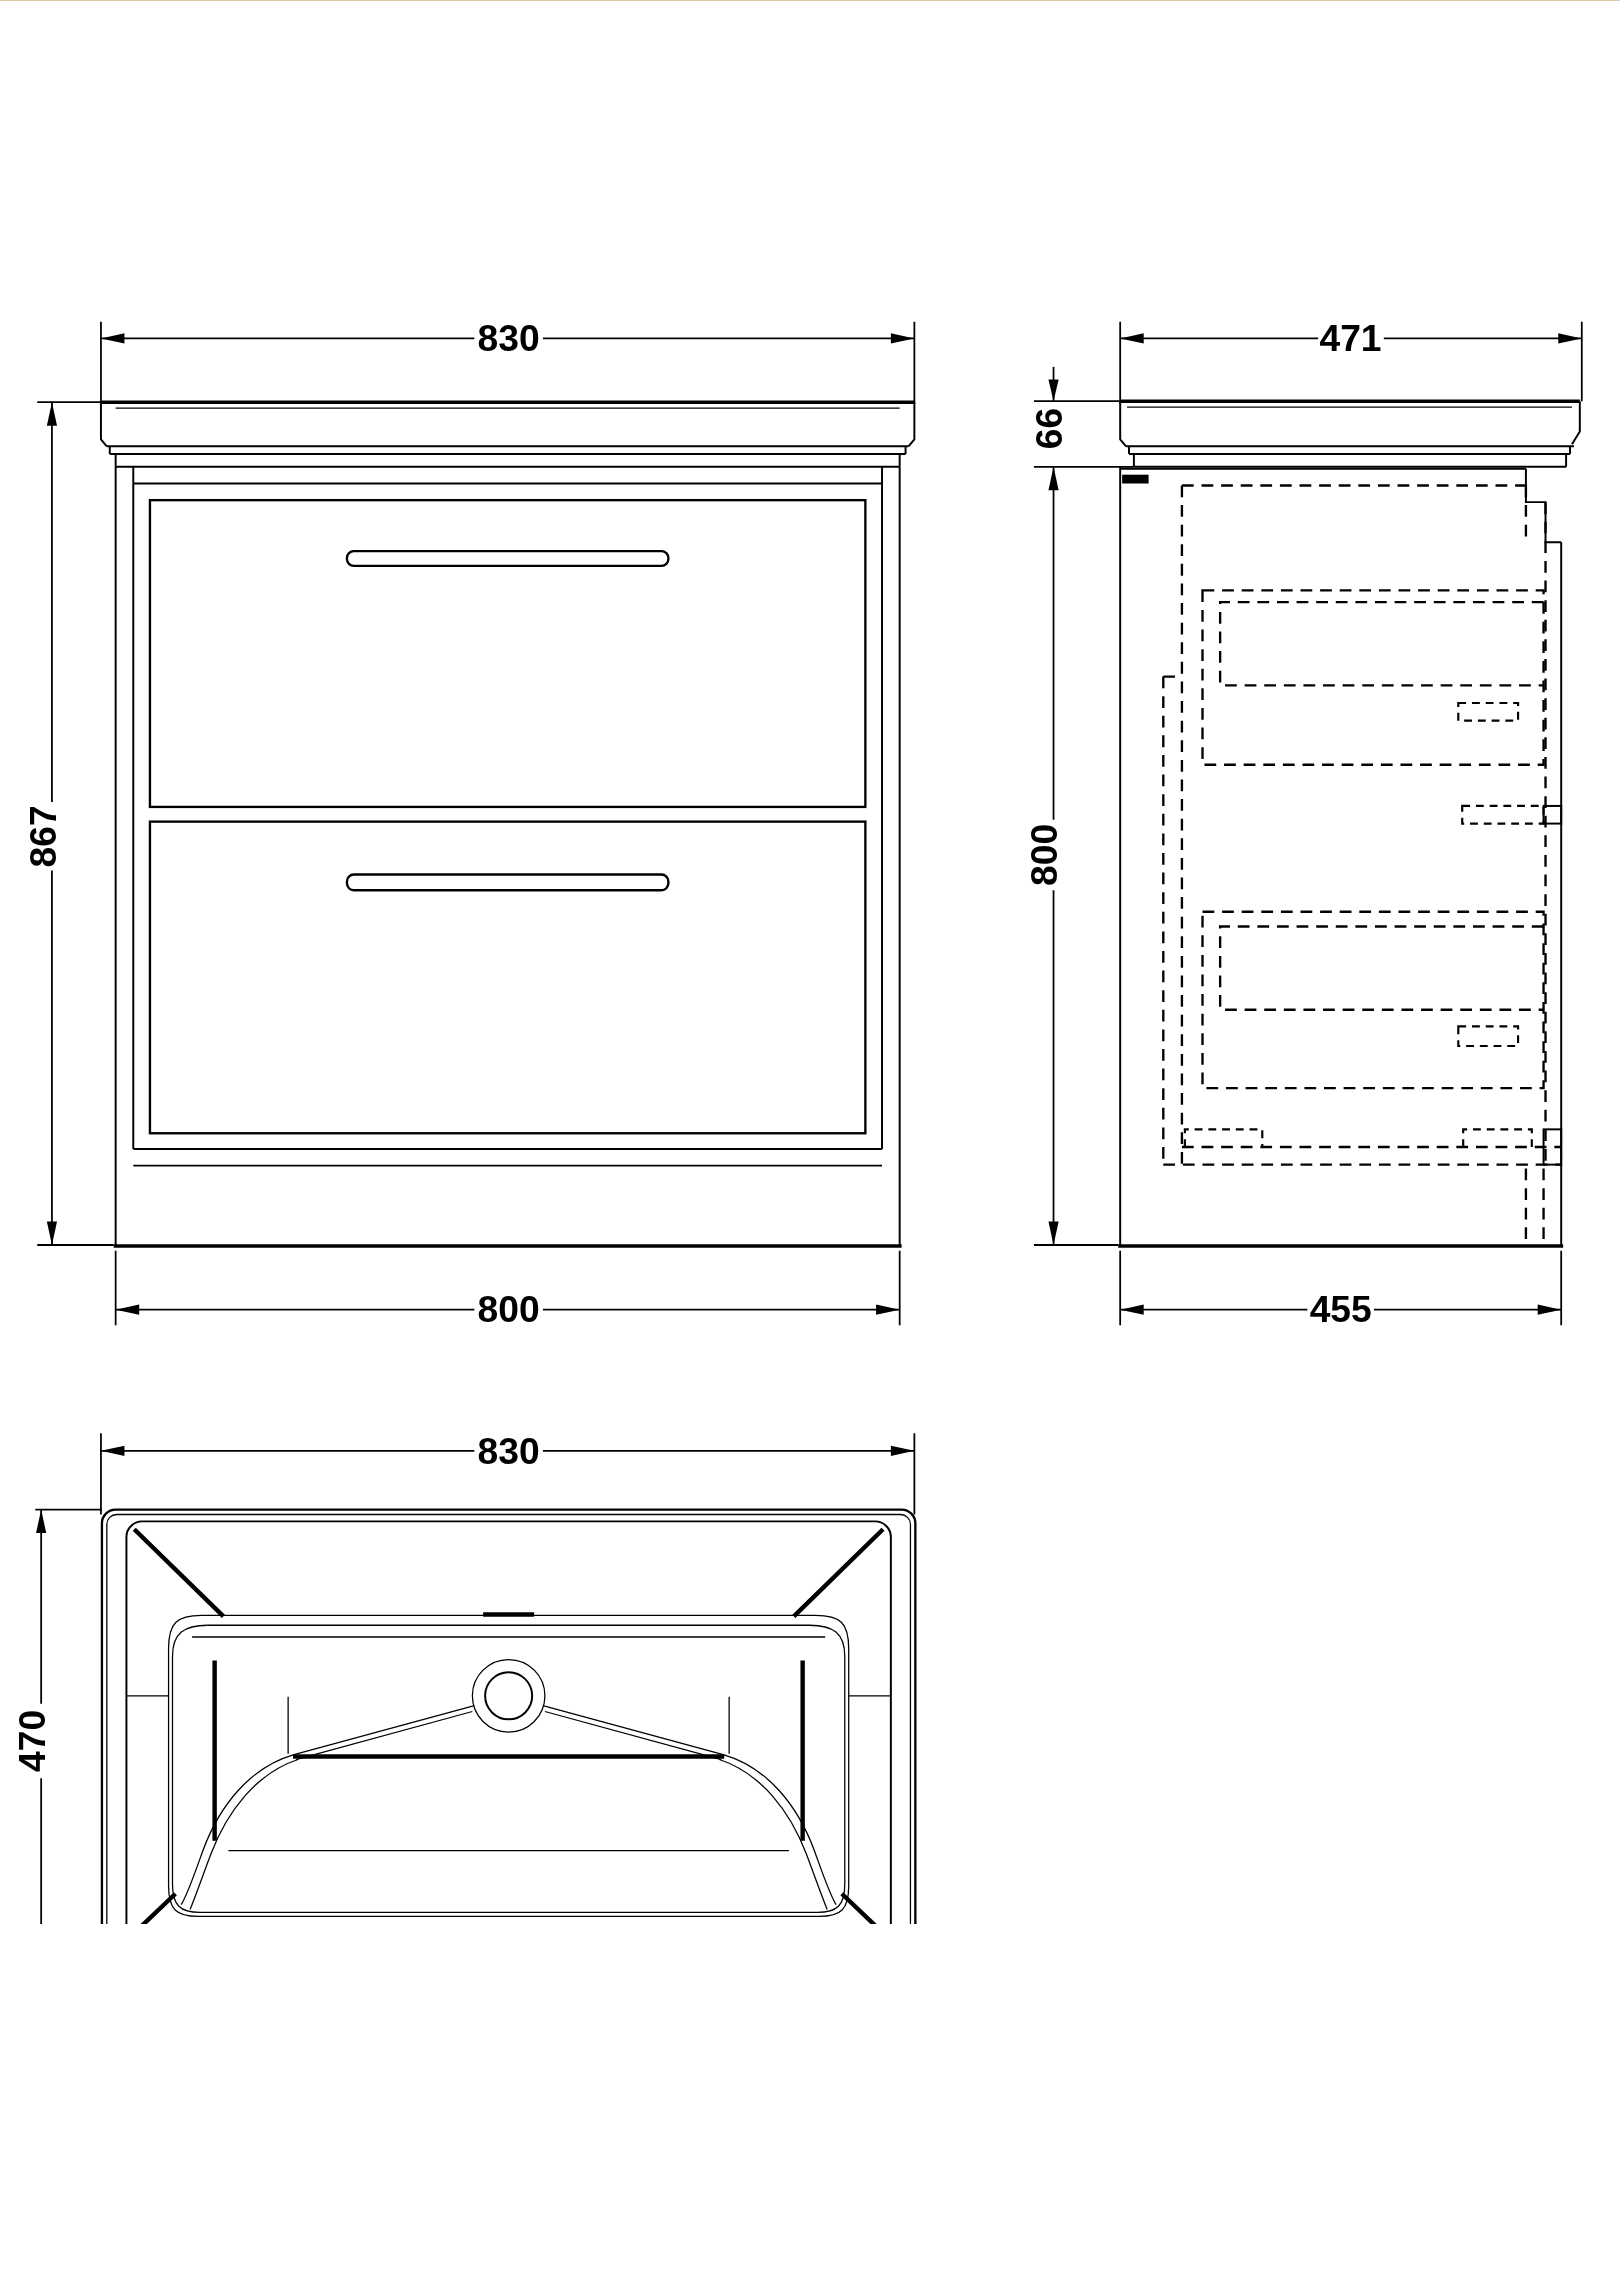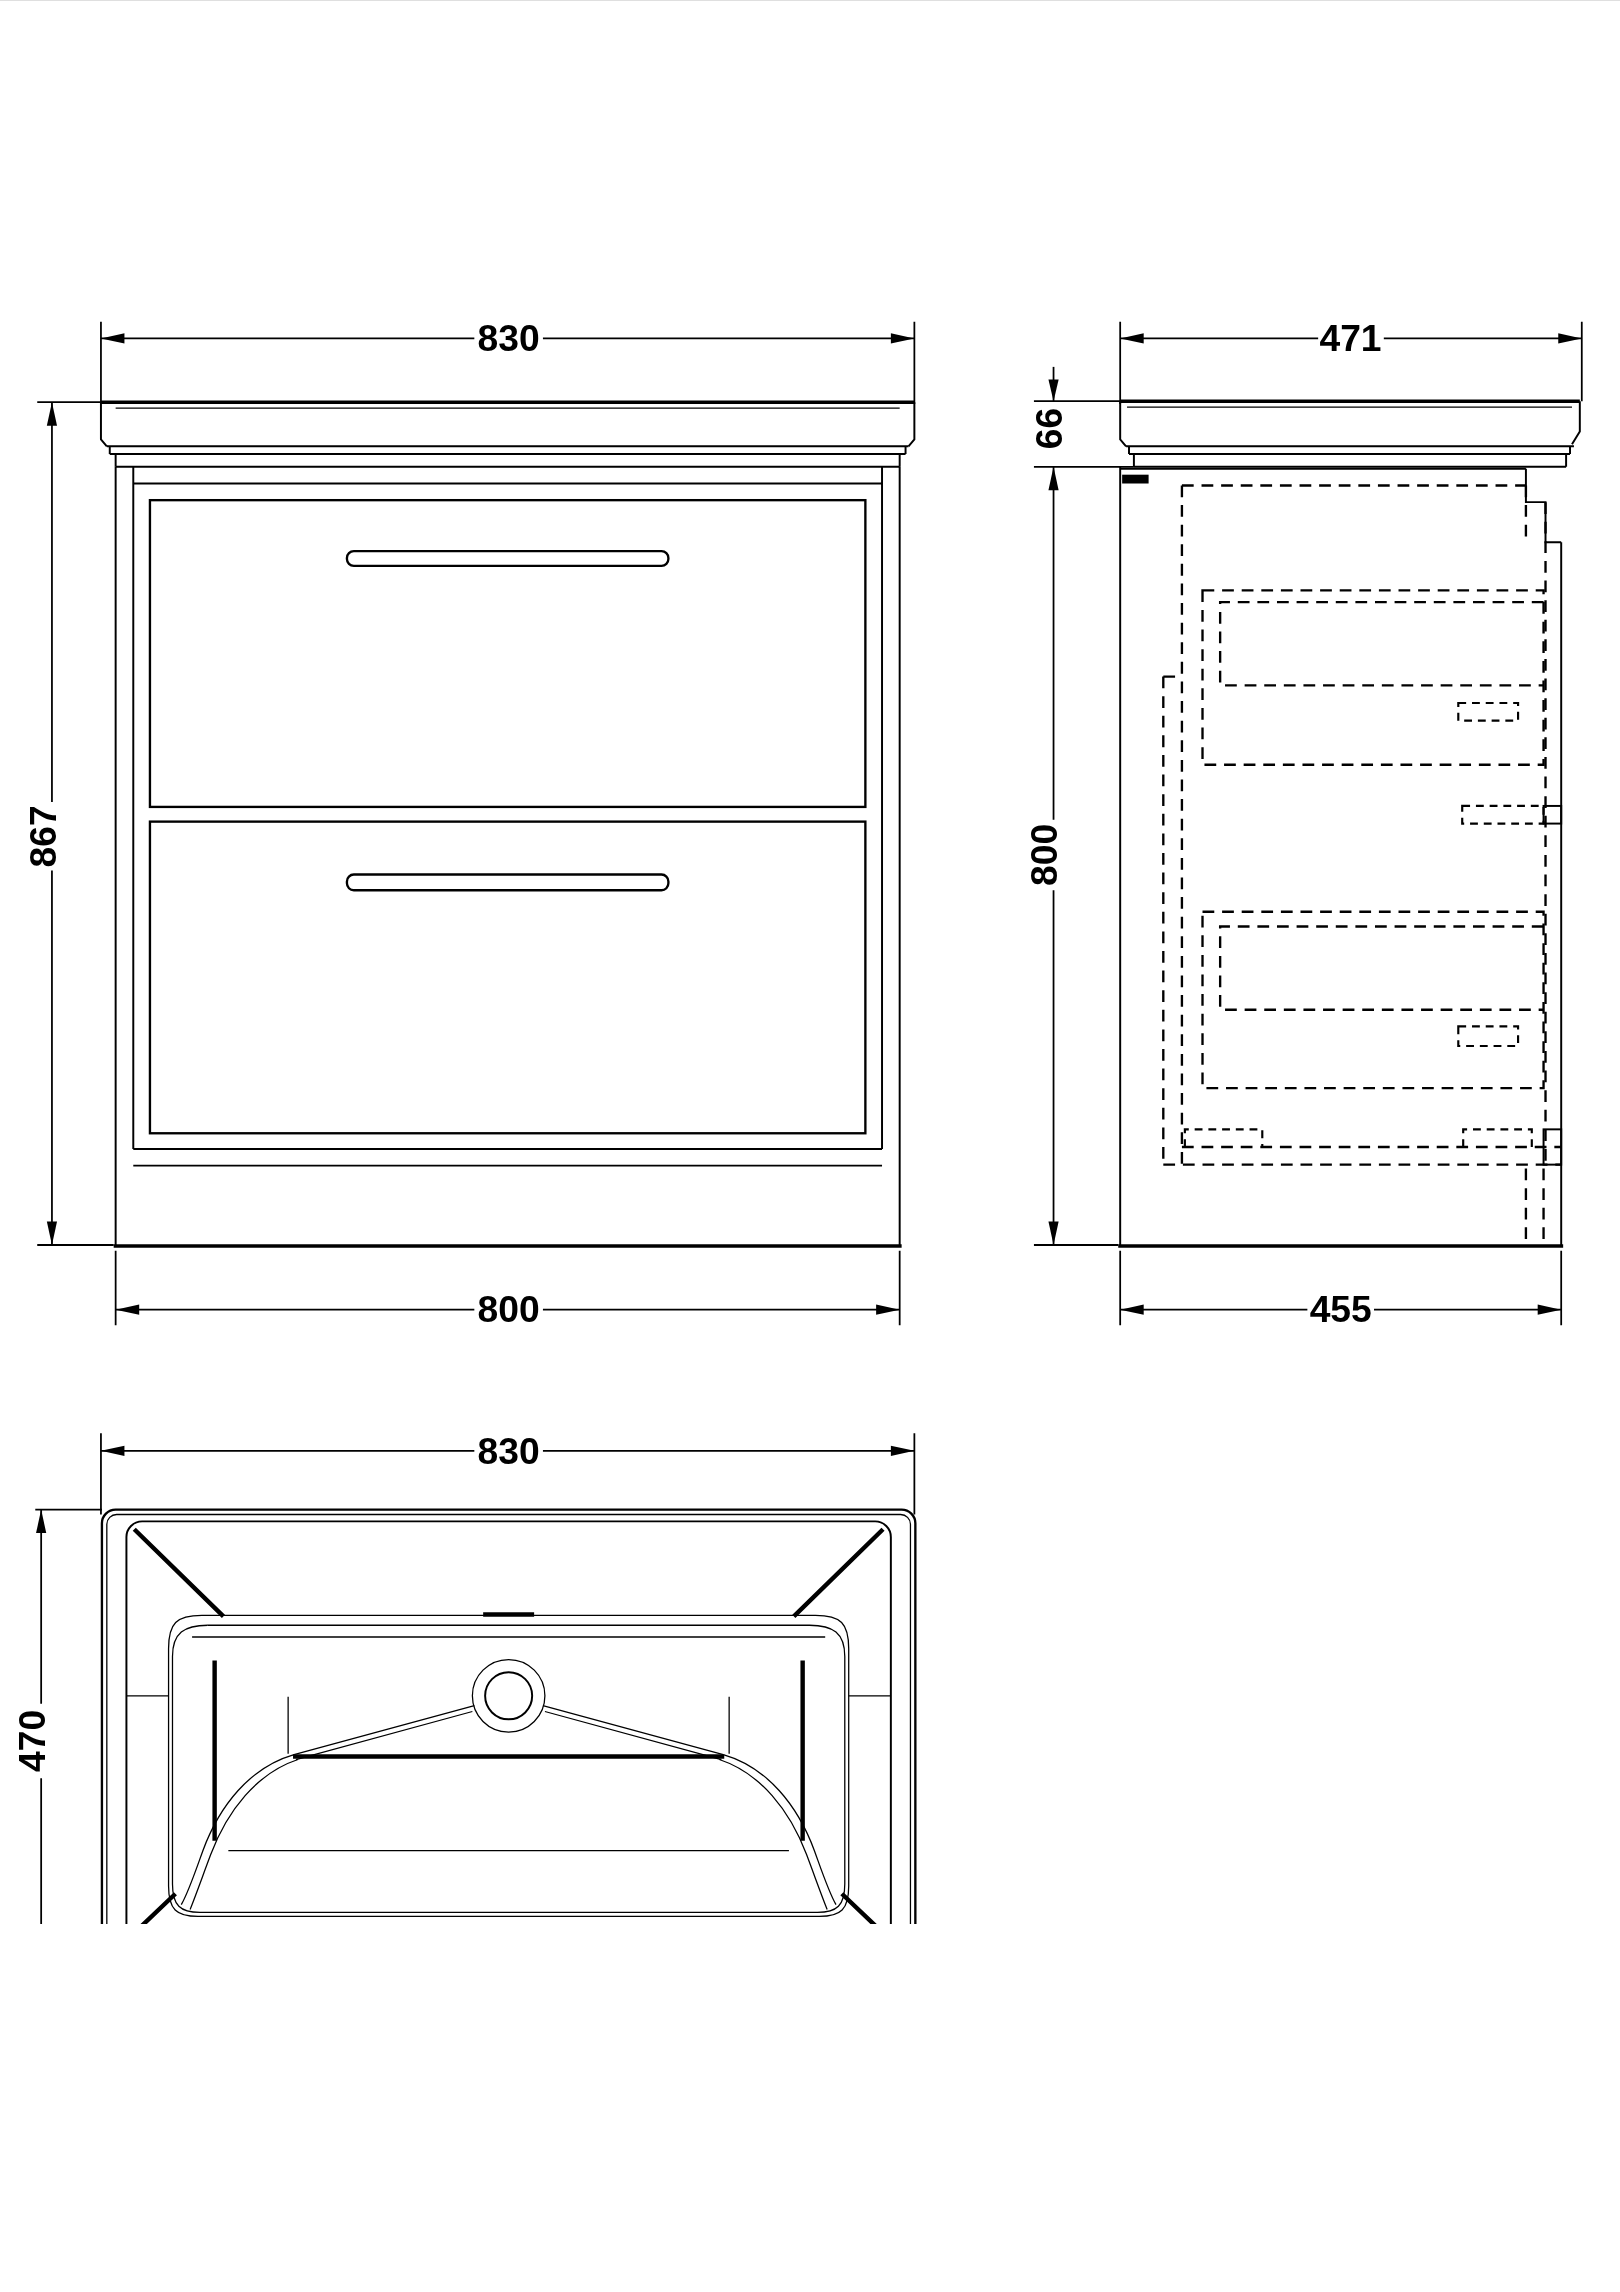--- a/index.html
+++ b/index.html
@@ -1,16 +1,16 @@
 <!DOCTYPE html>
 <html><head>
 <meta charset="utf-8">
 <style>
   html,body{margin:0;padding:0;background:#fff;}
-  .page{width:1620px;height:1924px;background:#a3a3a3;position:relative;}
+  .page{width:1620px;height:1924px;background:#a16207;position:relative;}
   svg{display:block;}
   .ln{stroke:#000;fill:none;stroke-width:2;}
   .w3{stroke-width:3.5;}
   .w25{stroke-width:2.4;}
   .thin{stroke-width:1.3;}
   .dimln{stroke:#000;fill:none;stroke-width:1.8;}
   .arr{fill:#000;stroke:none;}
   .dash{stroke:#000;fill:none;stroke-width:2.4;stroke-dasharray:12 8;}
   .dash-sm{stroke:#000;fill:none;stroke-width:2.2;stroke-dasharray:8 6;}
   .thk{stroke:#000;fill:none;stroke-width:4.5;}

